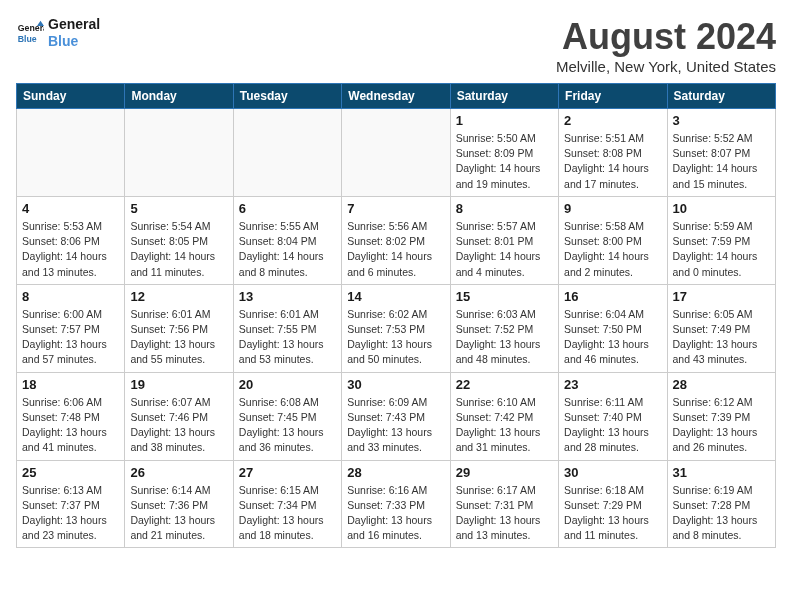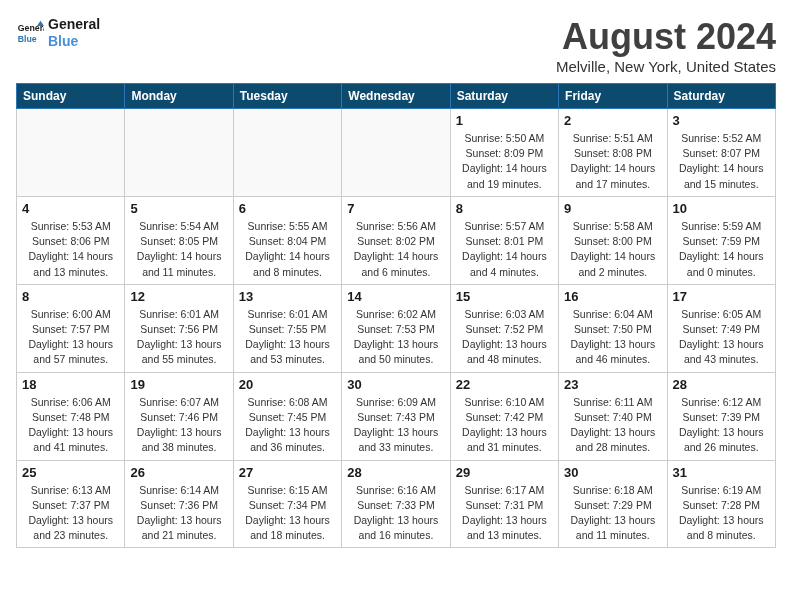--- a/index.html
+++ b/index.html
@@ -75,21 +75,20 @@
     .day-number {
       font-size: 13px;
       font-weight: bold;
       color: #1a1a1a;
       margin-bottom: 3px;
     }
     .day-info {
       color: #333;
       font-size: 10.5px;
       line-height: 1.45;
-      text-align: center;
     }
   </style>
 </head>
 <body>
 
 <div class="header">
   <div class="logo">
     <svg class="logo-icon" viewBox="0 0 32 32" xmlns="http://www.w3.org/2000/svg">
       <text x="2" y="14" font-size="10" font-weight="bold" fill="#1a1a1a">General</text>
       <text x="2" y="26" font-size="10" font-weight="bold" fill="#2e75b6">Blue</text>

